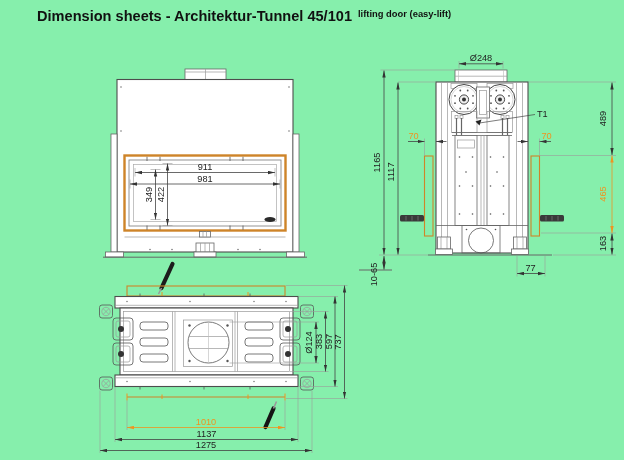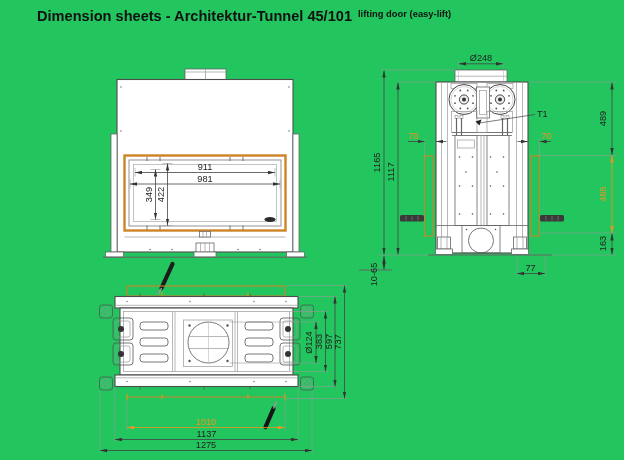--- a/index.html
+++ b/index.html
@@ -1,16 +1,16 @@
 <!DOCTYPE html>
 <html><head>
 <meta charset="utf-8">
 <style>
   html,body{margin:0;padding:0;background:#fff;}
-  #stage{position:relative;width:624px;height:460px;background:#22c55e;overflow:hidden;
+  #stage{position:relative;width:624px;height:460px;background:#86efac;overflow:hidden;
          font-family:"Liberation Sans",sans-serif;}
   svg{position:absolute;left:0;top:0;}
   .ttl {font:bold 14.8px "Liberation Sans",sans-serif;fill:#111;}
   .sub {font:bold 9.4px "Liberation Sans",sans-serif;fill:#111;}
   .dtxt{font:9.2px "Liberation Sans",sans-serif;fill:#222;}
   .dtxto{font:9.2px "Liberation Sans",sans-serif;fill:#EE9421;}
   .dim {stroke:#444;stroke-width:.8;fill:none;}
   .dimo{stroke:#EE9421;stroke-width:.8;fill:none;}
   .ext {stroke:#9a9a9a;stroke-width:.6;fill:none;}
   .o1  {stroke:#4d4d4d;stroke-width:1.1;fill:#fff;}

